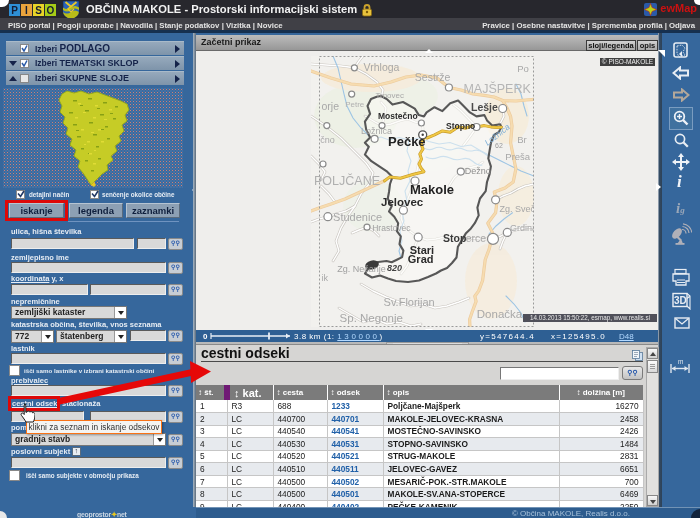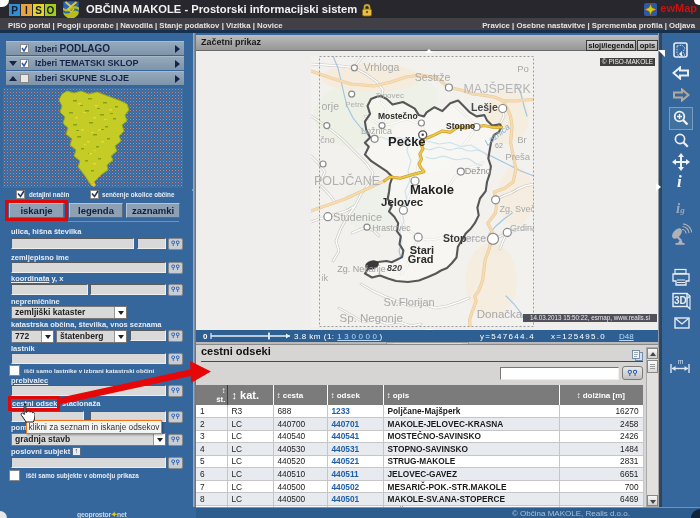--- a/index.html
+++ b/index.html
@@ -392,42 +392,42 @@
   </div>
 
   <div class="abs" style="left:196px;top:342px;width:462px;height:3px;background:#b9b9b9;"></div>
   <div class="abs" style="left:386px;top:342px;width:81px;height:4px;background:#dcdcdc;border:0.5px solid #999;">
     <span style="position:absolute;left:0;top:0;width:6px;height:4px;background:#cfcfcf;"></span>
     <span style="position:absolute;right:0;top:0;width:6px;height:4px;background:#cfcfcf;"></span>
     <span style="position:absolute;left:7px;top:0.5px;width:66px;height:3px;background:repeating-linear-gradient(90deg,#aaa 0,#aaa 1px,#e8e8e8 1px,#e8e8e8 2px);"></span>
   </div>
 
   <div class="abs" style="left:196px;top:344px;width:462px;height:162px;background:#d6d5d3;border-top:1px solid #8a8a8a;">
-    <span style="position:absolute;left:5px;top:0;font-size:11px;font-weight:bold;color:#111;">cestni odseki</span>
+    <span style="position:absolute;left:5px;top:0;font-size:14px;font-weight:bold;color:#111;">cestni odseki</span>
     <svg style="position:absolute;left:436px;top:5px" width="12" height="11">
       <rect x="3.5" y="2.5" width="7" height="8" fill="#cfe0f2" stroke="#5a7a9a" stroke-width="0.8"></rect>
       <rect x="0.5" y="0.5" width="7" height="8" fill="#f2f6fa" stroke="#5a7a9a" stroke-width="0.8"></rect>
       <path d="M2,2.5 h4 M2,4.5 h4 M2,6.5 h3" stroke="#7a8a9a" stroke-width="0.7"></path>
     </svg>
     <div style="position:absolute;left:5px;top:16px;width:442px;height:1px;background:#4a4a4a;"></div>
     <div style="position:absolute;left:304px;top:22px;width:117px;height:11px;background:#fff;border-top:1px solid #777;border-left:1px solid #777;border-bottom:1px solid #eee;border-right:1px solid #eee;"></div>
     <div style="position:absolute;left:426px;top:21px;width:19px;height:12px;background:linear-gradient(#e8e8e8,#c2c2c2);border:1px solid #7a7a7a;border-radius:3px;text-align:center;font-size:7px;line-height:12px;color:#2255aa;font-weight:bold;">⚲⚲</div>
 
     <table style="position:absolute;left:0;top:40px;border-collapse:collapse;table-layout:fixed;width:447px;font-size:8px;color:#1a1a1a;">
       <colgroup>
           <col style="width:31px">
           <col style="width:46px">
           <col style="width:54px">
           <col style="width:56px">
           <col style="width:176px">
           <col style="width:84px">
         </colgroup>
       <tbody>
           <tr style="height:15px;background:#7b7b7b;color:#fff;font-weight:bold;">
-        <th style="border-right:1px solid #701a75;text-align:right;padding-left:15px;font-size:8px;">↕ št.</th>
+        <th style="border-right:6px solid #701a75;text-align:left;padding-left:2px;font-size:8px;">↕ št.</th>
         <th style="border-right:1px solid #fff;text-align:left;padding-left:4px;font-size:11px;">↕ kat.</th>
         <th style="border-right:1px solid #fff;text-align:left;padding-left:3px;font-size:8px;">↕ cesta</th>
         <th style="border-right:1px solid #fff;text-align:left;padding-left:3px;font-size:8px;">↕ odsek</th>
         <th style="border-right:1px solid #fff;text-align:left;padding-left:3px;font-size:8px;">↕ opis</th>
         <th style="text-align:left;padding-left:17px;font-size:8px;">↕ dolžina [m]</th>
       </tr>
       <tr style="height:12.55px;background:#fff;">
             <td class="c">1</td>
             <td class="c">R3</td>
             <td class="c">688</td>

